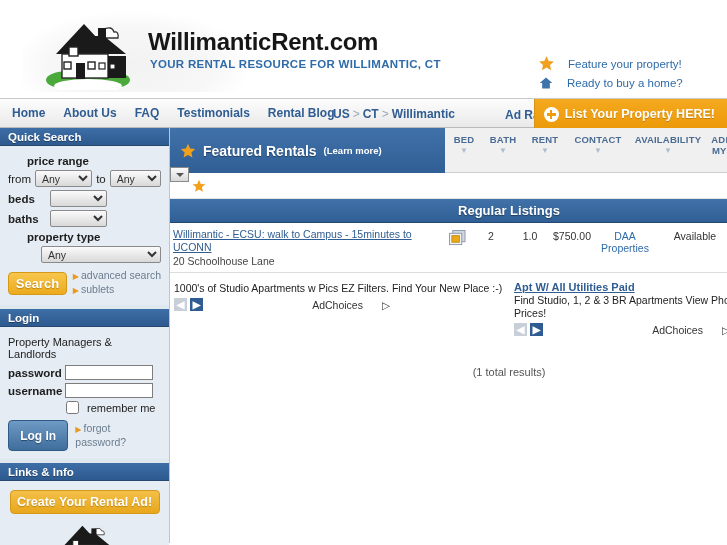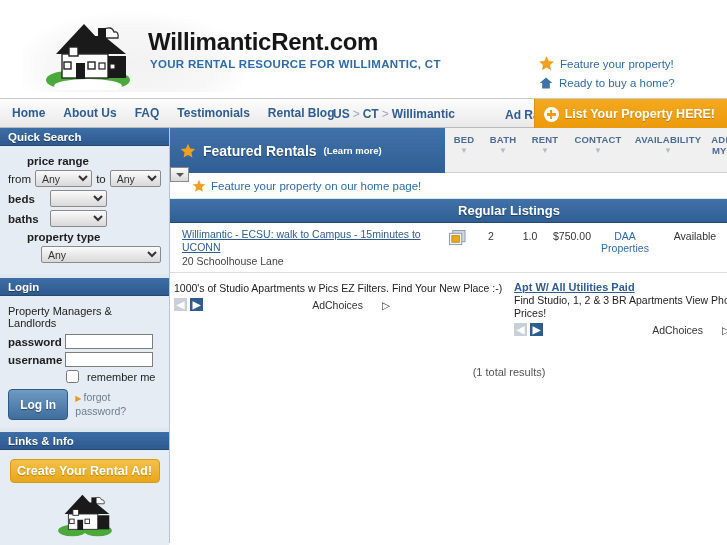--- a/index.html
+++ b/index.html
@@ -27,21 +27,21 @@
     position:absolute; left:126px; top:22px;
     font-size:24px; font-weight:bold; color:#161616; letter-spacing:-0.3px;
     white-space:nowrap;
   }
   .brand-sub {
     position:absolute; left:128px; top:52px;
     font-size:11.5px; font-weight:bold; color:#2f6ba8; letter-spacing:0.3px;
     white-space:nowrap;
   }
   .header-links { position:absolute; right:8px; top:54px; width:180px; }
-  .hl-row { display:flex; align-items:center; height:19px; gap:6px; }
+  .hl-row { display:flex; align-items:center; height:19px; gap:14px; }
   .hl-row a { color:#2f6ba8; font-size:11.5px; text-decoration:none; white-space:nowrap; }
   .star-ico { width:15px; height:15px; display:inline-block; }
   .home-ico { width:14px; height:14px; display:inline-block; }
 
   
   .navbar {
     position:relative; height:30px;
     background:linear-gradient(#fdfdfd, #e9e9e9);
     border-top:1px solid #c9c9c9; border-bottom:1px solid #b9b9b9;
     display:flex; align-items:center;
@@ -187,21 +187,21 @@
 
   .regular-bar {
     background:linear-gradient(#4071a8,#2f5f95);
     height:24px; display:flex; align-items:center; justify-content:center;
     color:#fff; font-size:13px; font-weight:bold;
     text-shadow:0 1px 1px rgba(0,0,0,.4);
     border-bottom:1px solid #24486f;
   }
 
   .listing-row { display:flex; align-items:flex-start; padding:5px 0 4px 0; border-bottom:1px solid #dcdcdc; }
-  .listing-info { width:272px; flex:0 0 272px; padding-left:12px; }
+  .listing-info { width:272px; flex:0 0 272px; padding-left:3px; }
   .listing-title { color:#2f5c92; font-size:10.5px; text-decoration:underline; display:block; line-height:13px; }
   .listing-addr { color:#444; font-size:10.5px; line-height:13px; padding-top:1px; }
   .cell { text-align:center; font-size:10.5px; color:#333; padding-top:2px; line-height:12px; }
   .cell-icon { width:30px; }
   .cell-bed { width:38px; } .cell-bath { width:40px; } .cell-rent { width:44px; }
   .cell-contact { width:62px; color:#2f6ba8; }
   .cell-contact a { color:#2f6ba8; text-decoration:none; font-size:10.5px; }
   .cell-avail { width:78px; }
 
   .ads { display:flex; padding:8px 4px 0 4px; gap:10px; }
@@ -310,20 +310,27 @@
         <select class="sel w-bed">
           <option></option>
         </select>
       </div>
       <div class="fld-label">property type</div>
       <div class="row" style="justify-content:flex-end">
         <select class="sel w-type">
           <option>Any</option>
         </select>
       </div>
+      <div class="search-row">
+        <button class="btn-search">Search</button>
+        <div class="mini-links">
+          <a href="#"><span class="arr">▶</span><span>advanced search</span></a>
+          <a href="#"><span class="arr">▶</span><span>sublets</span></a>
+        </div>
+      </div>
     </div>
 
     <div class="panel-head" style="margin-top:4px">Login</div>
     <div class="panel-body">
       <div class="login-sub">Property Managers &amp; Landlords</div>
       <div class="lrow">
         <label>password</label>
         <input class="txt" type="password" value="" style="">
       </div>
       <div class="lrow">
@@ -380,21 +387,20 @@
       </div>
     </div>
 
     <div class="feature-line">
       <div class="tiny-select">
           <span class="tc"></span>
         </div>
       <svg style="width:14px;height:14px" viewBox="0 0 20 20">
         <polygon points="10,1 12.6,7 19,7.6 14.2,11.9 15.6,18.2 10,15 4.4,18.2 5.8,11.9 1,7.6 7.4,7" fill="#f3a01c"></polygon>
       </svg>
-      <a href="#">Feature your property on our home page!</a>
     </div>
 
     <div class="regular-bar">Regular Listings</div>
 
     <div class="listing-row">
       <div class="listing-info">
         <a href="#" class="listing-title">Willimantic - ECSU: walk to Campus - 15minutes to UCONN</a>
         <div class="listing-addr">20 Schoolhouse Lane</div>
       </div>
       <div class="cell cell-icon">

